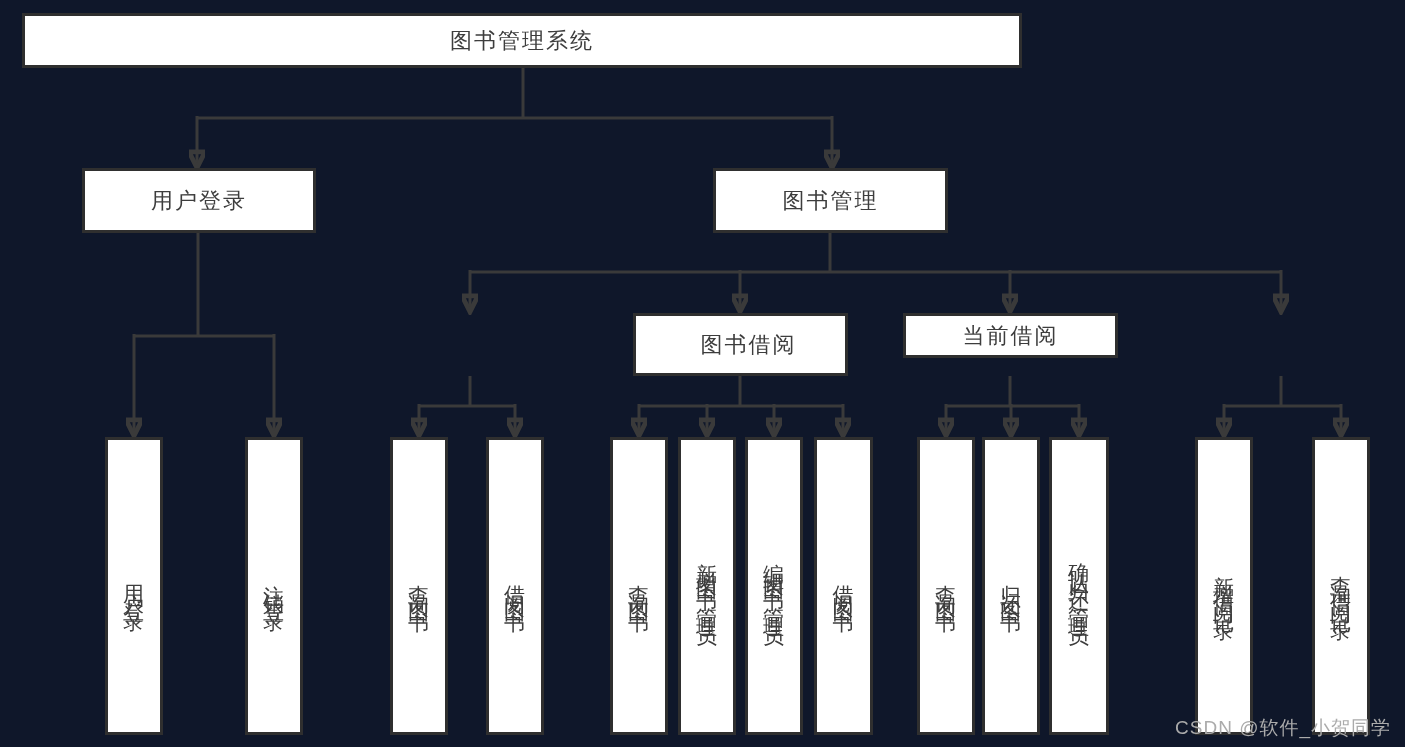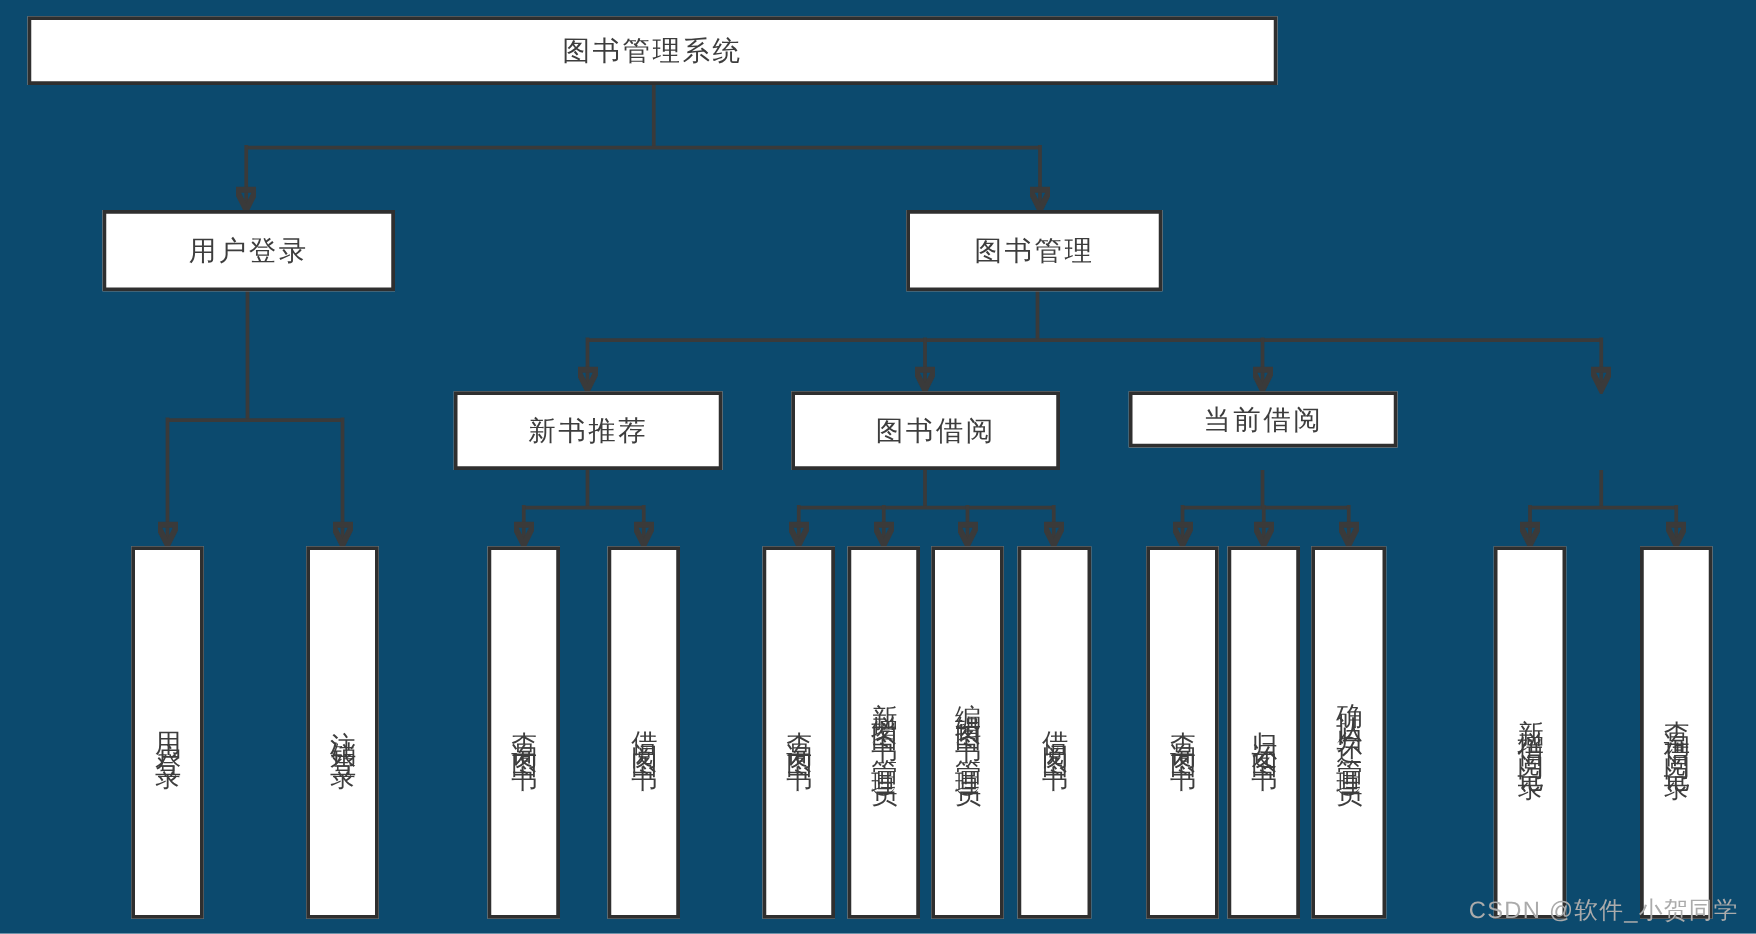--- a/index.html
+++ b/index.html
@@ -4,21 +4,21 @@
 <style>
   html, body {
     margin: 0;
     padding: 0;
     background: #ffffff;
   }
   .stage {
     position: relative;
     width: 1405px;
     height: 747px;
-    background: #0c4a6e;
+    background: #0f172a;
     font-family: "Liberation Sans", sans-serif;
     overflow: hidden;
   }
   .connectors {
     position: absolute;
     left: 0;
     top: 0;
     width: 1405px;
     height: 747px;
   }
@@ -109,23 +109,22 @@
 
     <path d="M1281 376 V406"></path>
     <path d="M1224 406 H1341"></path>
     <line x1="1224" y1="404" x2="1224" y2="435" marker-end="url(#arrow)"></line>
     <line x1="1341" y1="404" x2="1341" y2="435" marker-end="url(#arrow)"></line>
   </svg>
 
   <div class="node h-label" style="left:22px; top:13px; width:1000px; height:55px;">图书管理系统</div>
 
   <div class="node h-label" style="left:82px; top:168px; width:234px; height:65px;">用户登录</div>
-  <div class="node h-label" style="left:713px; top:168px; width:205px; height:65px;margin-left:12px;">图书管理</div>
+  <div class="node h-label" style="left:713px; top:168px; width:235px; height:65px;">图书管理</div>
 
-  <div class="node h-label" style="left:363px; top:313px; width:215px; height:63px;">新书推荐</div>
   <div class="node h-label" style="left:633px; top:313px; width:215px; height:63px;padding-left:16px;">图书借阅</div>
   <div class="node h-label" style="left:903px; top:313px; width:215px; height:45px;">当前借阅</div>
 
   <div class="node leaf" style="left:105px; top:437px; width:58px; height:298px;">
     <span class="vtext">用户登录</span>
   </div>
   <div class="node leaf" style="left:245px; top:437px; width:58px; height:298px;">
     <span class="vtext">注销登录</span>
   </div>
 

